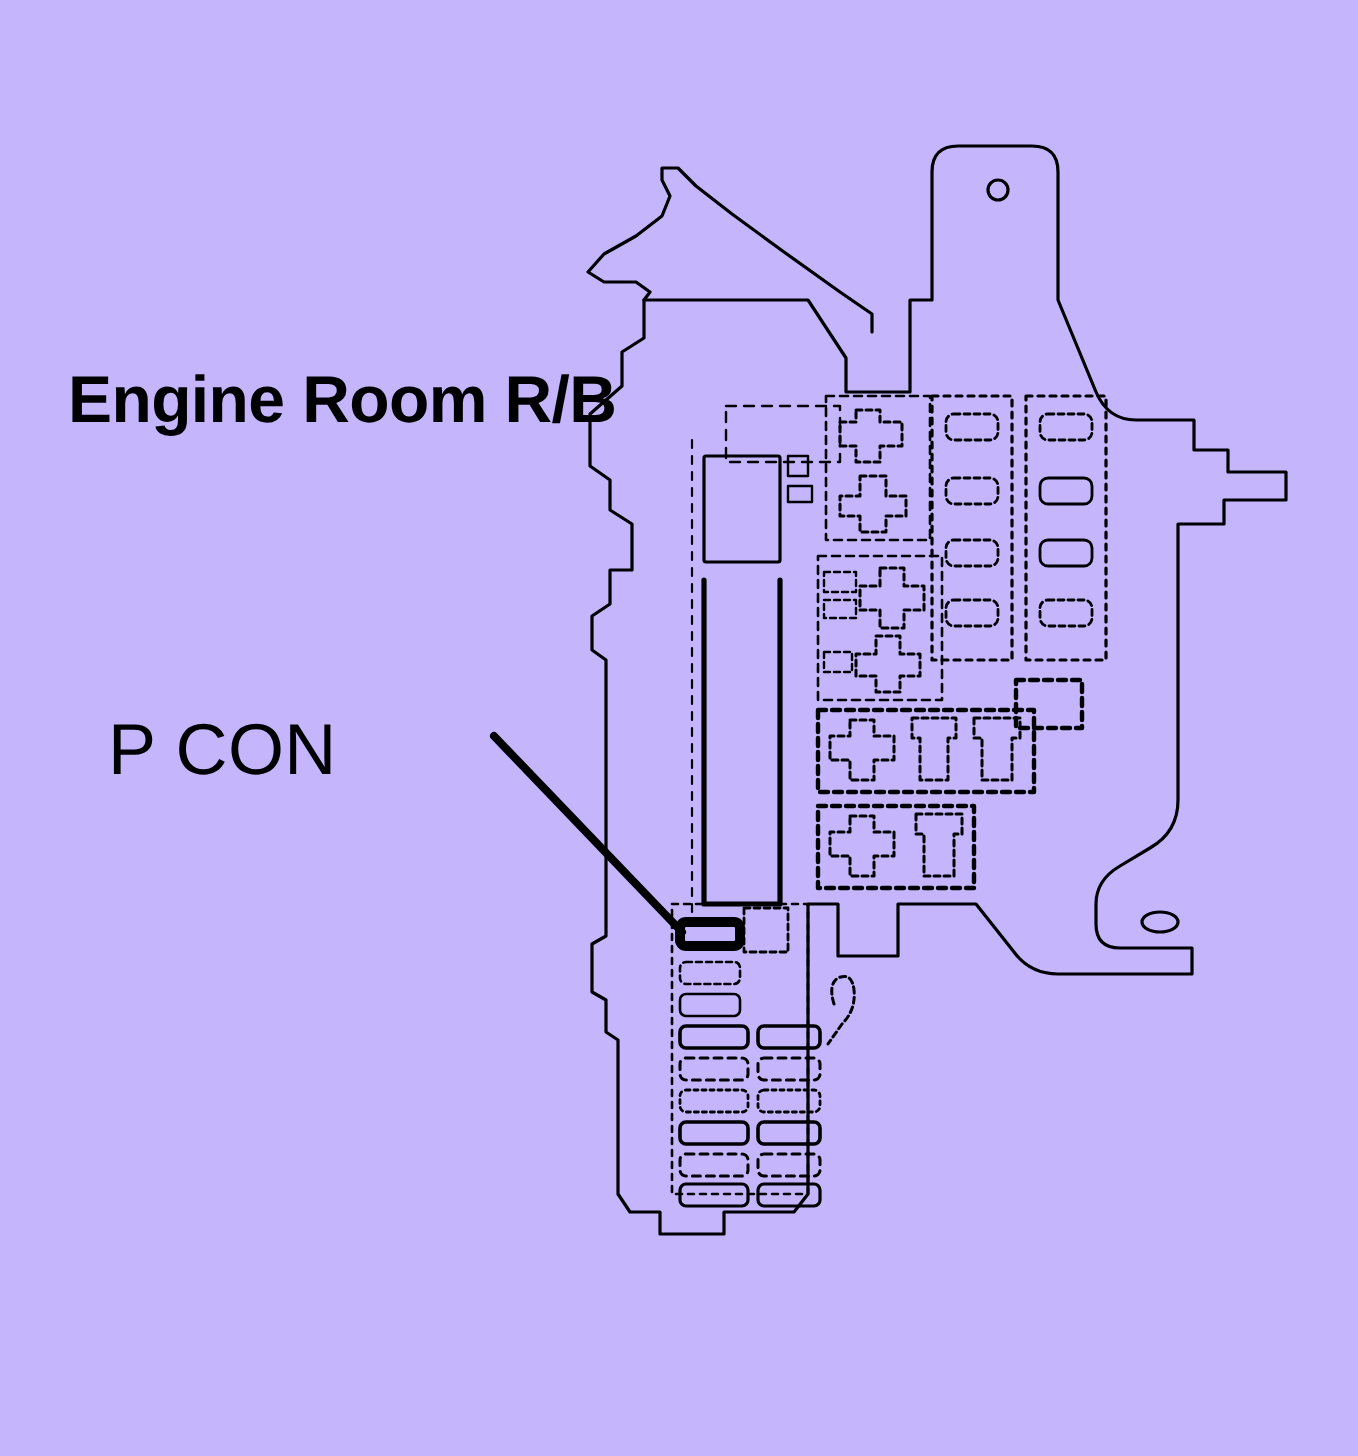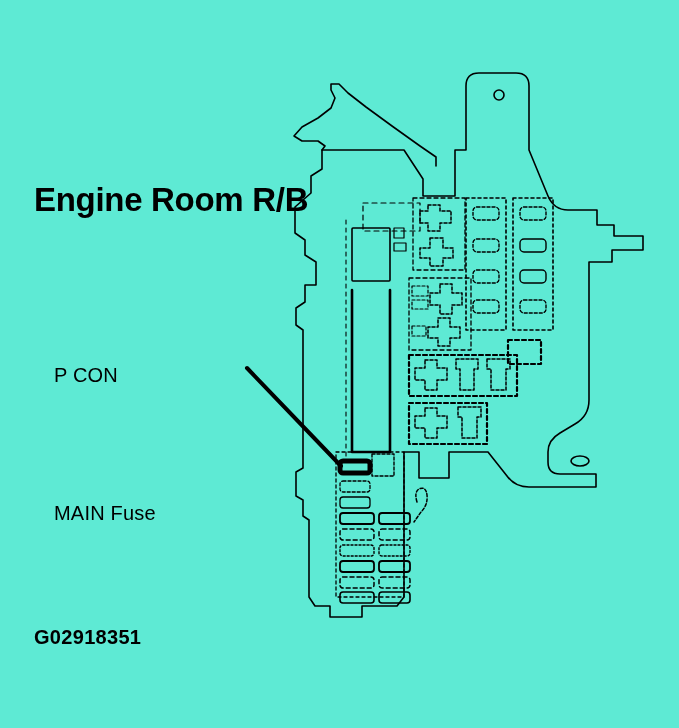--- a/index.html
+++ b/index.html
@@ -9,21 +9,21 @@
     background: #ffffff;
   }
   body {
     font-family: "Liberation Sans", sans-serif;
     color: #000000;
   }
   #page {
     position: relative;
     width: 679px;
     height: 728px;
-    background: #5eead4;
+    background: #c4b5fd;
     overflow: hidden;
   }
   #diagram-svg {
     position: absolute;
     left: 0;
     top: 0;
     width: 679px;
     height: 728px;
   }
   .txt {
@@ -35,21 +35,21 @@
     left: 34px;
     top: 70px;
     font-size: 33px;
     font-weight: bold;
     line-height: 52px;
     letter-spacing: -0.3px;
   }
   #callout-block {
     left: 54px;
     top: 260px;
-    font-size: 20px;
+    font-size: 36px;
     font-weight: normal;
     line-height: 46px;
     letter-spacing: 0.2px;
   }
   #figure-code {
     left: 34px;
     top: 626px;
     font-size: 20px;
     font-weight: bold;
     letter-spacing: 0.3px;
@@ -231,18 +231,16 @@
 
     </g>
   </svg>
 
   <div class="txt" id="title-block">
     <span class="ttl-line">Engine Room R/B</span>
   </div>
 
   <div class="txt" id="callout-block">
     <span class="ttl-line">P CON</span>
-    <span class="ttl-line">MAIN Fuse</span>
   </div>
 
-  <div class="txt" id="figure-code">G02918351</div>
 
 </div>
 
 </body></html>

